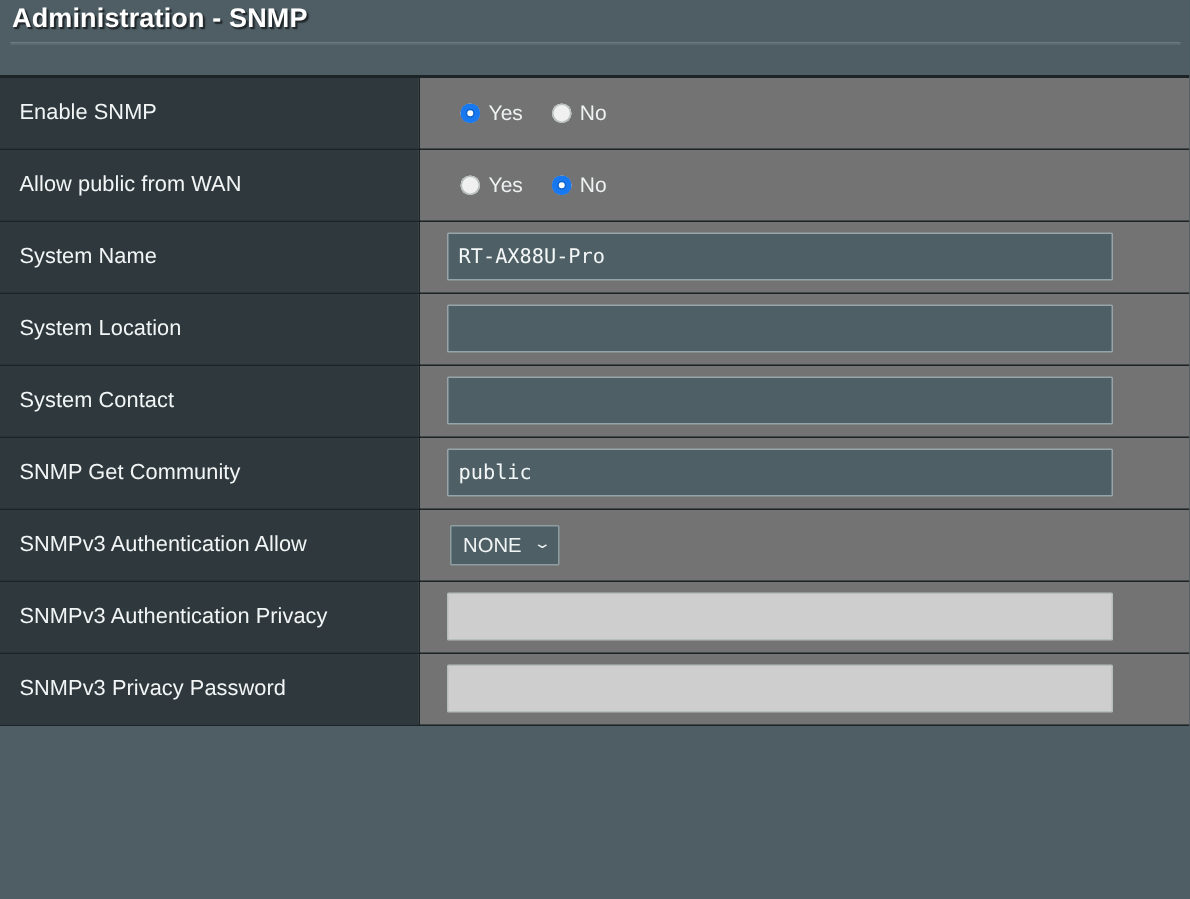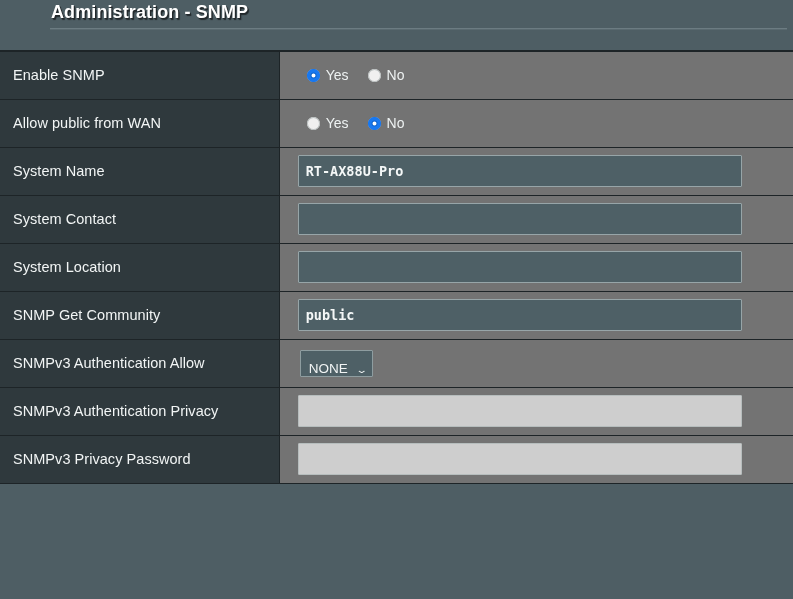--- a/index.html
+++ b/index.html
@@ -13,21 +13,20 @@
     overflow: hidden;
     font-family: "Liberation Sans", sans-serif;
     -webkit-font-smoothing: antialiased;
   }
 
   
   .page-header {
     height: 36px;
     background: #4e5e64;
     position: relative;
-    margin-left: 43px;
   }
   .page-title {
     position: absolute;
     left: 8px;
     top: 2px;
     font-size: 18px;
     font-weight: bold;
     color: #ffffff;
     letter-spacing: 0.1px;
     text-shadow: 1px 1px 0 #23292c, 1.5px 1.5px 1px rgba(20,25,28,.75);
@@ -119,32 +118,31 @@
     box-sizing: border-box;
     background: #4e6066;
     border: 1px solid #97a5a8;
     border-radius: 1px;
     color: #f4f7f7;
     font-family: "DejaVu Sans Mono", "Liberation Mono", monospace;
     font-size: 13.5px;
     padding: 0 7px;
     outline: none;
     margin-left: 3px;
-    font-weight: bold;
   }
   .text-input.disabled {
     background: #cecece;
     border: 1px solid #b6bdbd;
     color: #333;
   }
 
   
   .select-box {
     display: inline-flex;
-    align-items: flex-end;
+    align-items: center;
     justify-content: space-between;
     height: 27px;
     min-width: 69px;
     box-sizing: border-box;
     background: #4e6066;
     border: 1px solid #8e9da0;
     border-radius: 1px;
     padding: 0 6px 0 8px;
     margin-left: 5px;
     color: #f1f4f4;
@@ -206,27 +204,27 @@
           </div>
         </td>
       </tr>
       <tr>
         <td class="label-cell">System Name</td>
         <td class="value-cell">
           <input type="text" class="text-input" value="RT-AX88U-Pro" style="">
         </td>
       </tr>
       <tr>
+        <td class="label-cell">System Location</td>
+        <td class="value-cell">
+          <input type="text" class="text-input" value="" style="">
+        </td>
+      </tr>
+      <tr>
         <td class="label-cell">System Contact</td>
-        <td class="value-cell">
-          <input type="text" class="text-input" value="" style="">
-        </td>
-      </tr>
-      <tr>
-        <td class="label-cell">System Location</td>
         <td class="value-cell">
           <input type="text" class="text-input" value="" style="">
         </td>
       </tr>
       <tr>
         <td class="label-cell">SNMP Get Community</td>
         <td class="value-cell">
           <input type="text" class="text-input" value="public" style="">
         </td>
       </tr>

